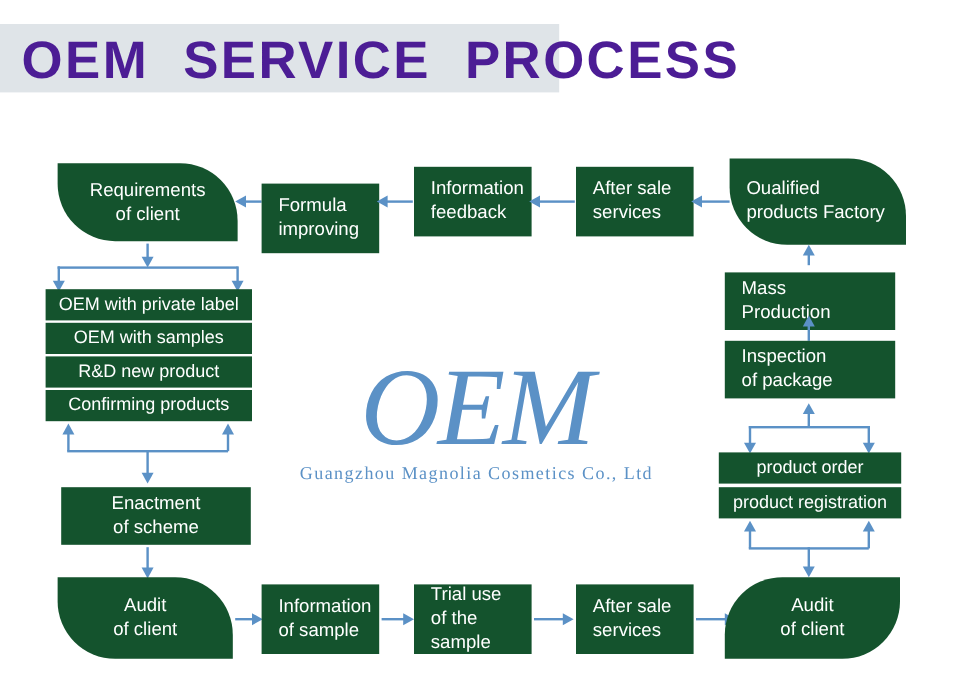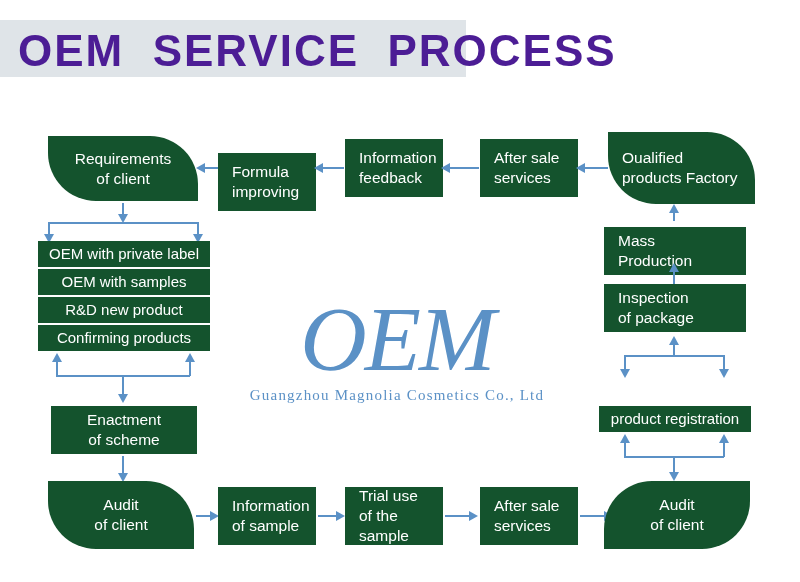--- a/index.html
+++ b/index.html
@@ -182,20 +182,21 @@
 of package</div>
 
   <div class="conn vline" style="left:673px; top:344px; width:2px; height:12px;"></div>
   <div class="arrow arrow-up" style="left:669px; top:336px;"></div>
   <div class="conn hline" style="left:624px; top:355px; width:100px;"></div>
   <div class="conn vline" style="left:624px; top:355px; width:2px; height:16px;"></div>
   <div class="arrow arrow-down" style="left:620px; top:369px;"></div>
   <div class="conn vline" style="left:723px; top:355px; width:2px; height:16px;"></div>
   <div class="arrow arrow-down" style="left:719px; top:369px;"></div>
 
+  <div class="node listrow" style="left:599px; top:377px; width:152px; height:26px;">product order</div>
 
   <div class="node listrow" style="left:599px; top:406px; width:152px; height:26px;">product registration</div>
 
   <div class="conn vline" style="left:624px; top:442px; width:2px; height:15px;"></div>
   <div class="arrow arrow-up" style="left:620px; top:434px;"></div>
   <div class="conn vline" style="left:723px; top:442px; width:2px; height:15px;"></div>
   <div class="arrow arrow-up" style="left:719px; top:434px;"></div>
   <div class="conn hline" style="left:624px; top:456px; width:100px;"></div>
   <div class="conn vline" style="left:673px; top:456px; width:2px; height:18px;"></div>
   <div class="arrow arrow-down" style="left:669px; top:472px;"></div>
@@ -214,21 +215,21 @@
   <div class="node listrow" style="left:38px; top:325px; width:172px; height:26px;">Confirming products</div>
 
   <div class="conn vline" style="left:56px; top:361px; width:2px; height:15px;"></div>
   <div class="arrow arrow-up" style="left:52px; top:353px;"></div>
   <div class="conn vline" style="left:189px; top:361px; width:2px; height:15px;"></div>
   <div class="arrow arrow-up" style="left:185px; top:353px;"></div>
   <div class="conn hline" style="left:56px; top:375px; width:134px;"></div>
   <div class="conn vline" style="left:122px; top:375px; width:2px; height:22px;"></div>
   <div class="arrow arrow-down" style="left:118px; top:394px;"></div>
 
-  <div class="node center" style="left:51px; top:406px; width:146px; height:48px;">Enactment
+  <div class="node center" style="left:51px; top:406px; width:158px; height:48px;">Enactment
 of scheme</div>
 
   <div class="conn vline" style="left:122px; top:456px; width:2px; height:20px;"></div>
   <div class="arrow arrow-down" style="left:118px; top:473px;"></div>
 
   <div class="node center rc-tr-bl" style="left:48px; top:481px; width:146px; height:68px;">Audit
 of client</div>
 
   <div class="conn hline" style="left:196px; top:515px; width:18px;"></div>
   <div class="arrow arrow-right" style="left:210px; top:511px;"></div>

